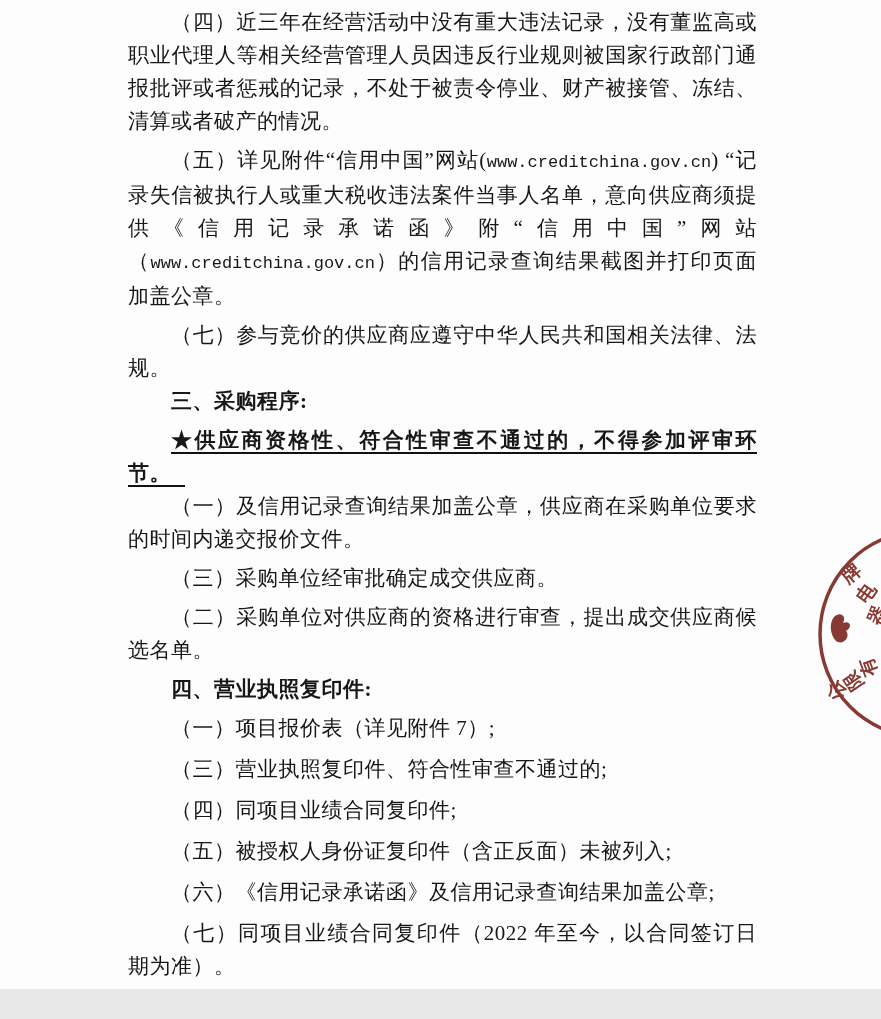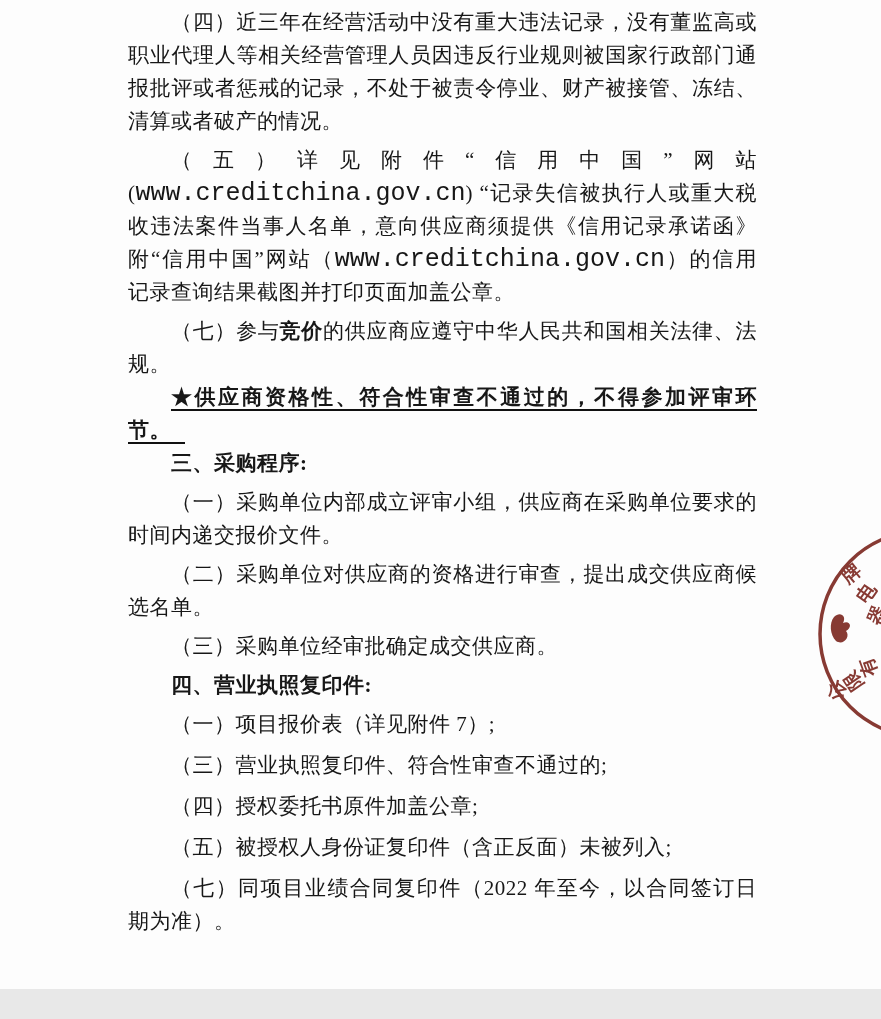--- a/index.html
+++ b/index.html
@@ -8,51 +8,52 @@
     overflow:hidden;font-family:"Liberation Serif","DejaVu Serif",serif;
   }
   .doc{position:absolute;left:128px;top:6px;width:629px;}
   .para{
     margin:0 0 6px 0;font-size:21px;line-height:33px;
     text-indent:43px;text-align:justify;color:#171717;letter-spacing:0.5px;
   }
   .heading{font-weight:bold;}
   .tight{margin-bottom:0;}
   .item{margin-bottom:8px;}
-  .seg-b{font-weight:bold;}
+  .seg-b{font-weight:normal;}
   .seg-bu{font-weight:bold;border-bottom:2px solid #111;}
   .seg-bux{font-weight:bold;border-bottom:2px solid #111;padding-right:14px;}
-  .seg-mono{font-family:"Liberation Mono","DejaVu Sans Mono",monospace;font-size:25px;letter-spacing:0;}
+  .seg-mono{font-family:"Liberation Mono","DejaVu Sans Mono",monospace;font-size:17px;letter-spacing:0;}
   .stamp{position:absolute;left:771px;top:521px;width:110px;height:230px;opacity:0.92;}
   .stamp-ring{fill:none;stroke:currentColor;stroke-width:3.5px;}
   .stamp-blob{fill:currentColor;}
   .stamp text{
     fill:currentColor;font-size:19px;font-weight:bold;text-anchor:middle;
     font-family:"Liberation Serif","DejaVu Serif",serif;
   }
 </style>
 </head>
 <body>
 
 <div class="page" style="background: rgb(253, 253, 253);">
 
   <div class="doc" id="doc">
       <p class="para"><span>（四）近三年在经营活动中没有重大违法记录，没有董监高或职业代理人等相关经营管理人员因违反行业规则被国家行政部门通报批评或者惩戒的记录，不处于被责令停业、财产被接管、冻结、清算或者破产的情况。</span></p>
       <p class="para"><span>（五）详见附件“信用中国”网站(</span><span class="seg-mono">www.creditchina.gov.cn</span><span>) “记录失信被执行人或重大税收违法案件当事人名单，意向供应商须提供《信用记录承诺函》附“信用中国”网站（</span><span class="seg-mono">www.creditchina.gov.cn</span><span>）的信用记录查询结果截图并打印页面加盖公章。</span></p>
       <p class="para tight"><span>（七）参与</span><span class="seg-b">竞价</span><span>的供应商应遵守中华人民共和国相关法律、法规。</span></p>
+      <p class="para heading"><span>三、采购程序:</span></p>
       <p class="para tight"><span class="seg-bux">★供应商资格性、符合性审查不通过的，不得参加评审环节。</span></p>
-      <p class="para heading"><span>三、采购程序:</span></p>
-      <p class="para"><span>（一）采购单位内部成立评审小组，供应商在采购单位要求的时间内递交报价文件。</span></p>
+      <p class="para"><span>（一）及信用记录查询结果加盖公章，供应商在采购单位要求的时间内递交报价文件。</span></p>
+      <p class="para"><span>（三）采购单位经审批确定成交供应商。</span></p>
       <p class="para"><span>（二）采购单位对供应商的资格进行审查，提出成交供应商候选名单。</span></p>
-      <p class="para"><span>（三）采购单位经审批确定成交供应商。</span></p>
       <p class="para heading"><span>四、营业执照复印件:</span></p>
       <p class="para item"><span>（一）项目报价表（详见附件 7）;</span></p>
       <p class="para item"><span>（三）营业执照复印件、符合性审查不通过的;</span></p>
-      <p class="para item"><span>（四）授权委托书原件加盖公章;</span></p>
+      <p class="para item"><span>（四）同项目业绩合同复印件;</span></p>
       <p class="para item"><span>（五）被授权人身份证复印件（含正反面）未被列入;</span></p>
+      <p class="para item"><span>（六）《信用记录承诺函》及信用记录查询结果加盖公章;</span></p>
       <p class="para item"><span>（七）同项目业绩合同复印件（2022 年至今，以合同签订日期为准）。</span></p>
     </div>
 
   <svg class="stamp" viewBox="0 0 110 230" xmlns="http://www.w3.org/2000/svg" style="color: rgb(126, 42, 34);">
     <circle class="stamp-ring" cx="152" cy="113" r="103"></circle>
     <path class="stamp-blob" d="M63,96 C69,90 76,95 72,102 C79,99 82,106 75,110 C80,116 72,125 65,120 C59,114 58,102 63,96 Z"></path>
     <g>
       <text transform="translate(80,52) rotate(-40)" dy="0.35em">牌</text>
       <text transform="translate(95,72) rotate(-55)" dy="0.35em">电</text>
       <text transform="translate(106,94) rotate(-68)" dy="0.35em">器</text>

